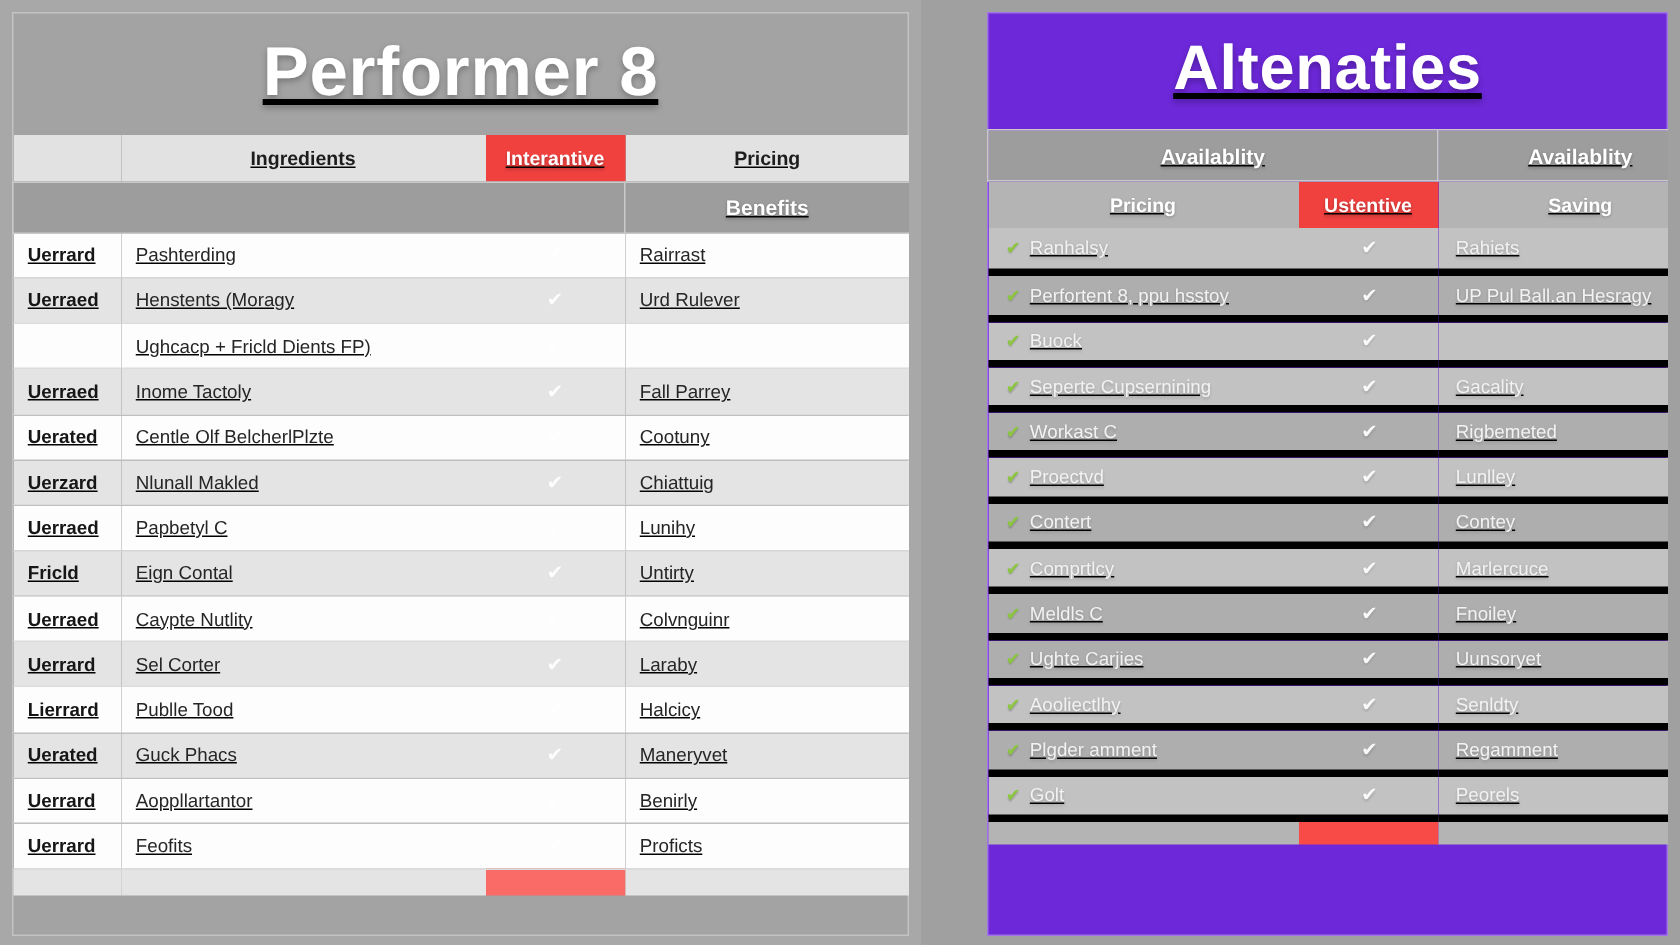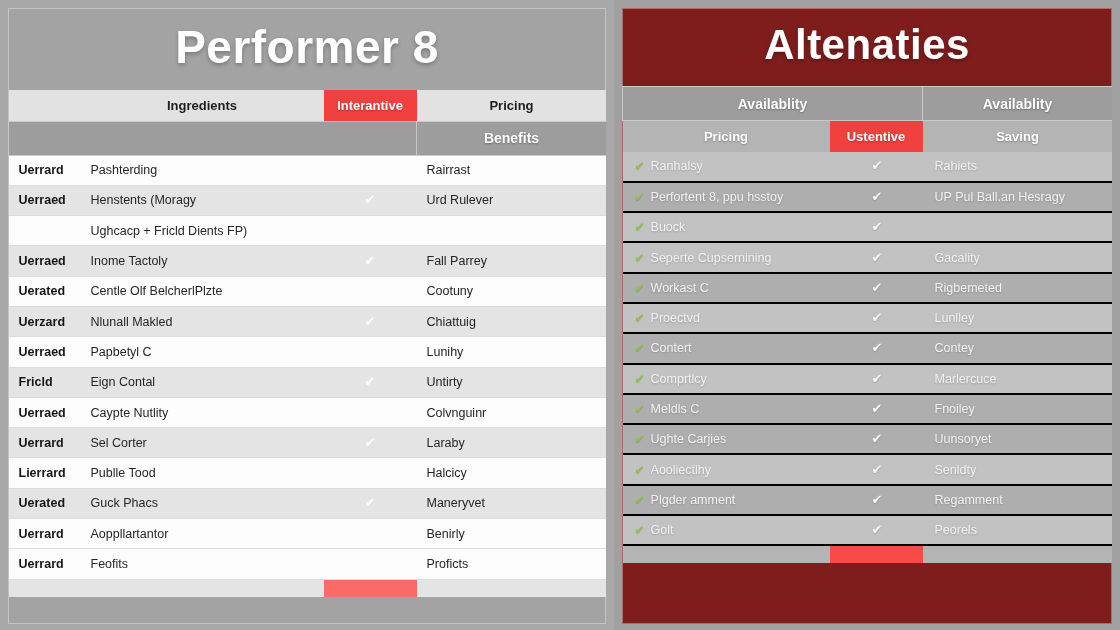--- a/index.html
+++ b/index.html
@@ -23,33 +23,34 @@
     padding: 8px 8px 6px 8px;
     display: flex;
     flex-direction: column;
   }
   .panel-inner {
     flex: 1 1 auto;
     display: flex;
     flex-direction: column;
     overflow: hidden;
     box-shadow: 0 0 0 1px rgba(255,255,255,0.35) inset;
+    text-decoration: underline;
   }
 
   .panel-left {
     width: 614px;
     background: #a8a8a8;
   }
   .panel-left .panel-inner { background: #a3a3a3; }
 
   .panel-right {
     width: 506px;
     background: #a0a0a0;
   }
-  .panel-right .panel-inner { background: #7f1d1d; }
+  .panel-right .panel-inner { background: #6d28d9; margin-left: 36px; }
 
   .panel-divider {
     width: 0px;
   }
 
   
   .panel-title {
     text-align: center;
     color: #ffffff;
     font-weight: bold;
@@ -126,21 +127,21 @@
   .panel-left tr.r-odd  td.cell { background: #fdfdfd; color: #252525; }
   .panel-left tr.r-even td.cell { background: #e4e4e4; color: #252525; }
   .panel-left tr.r-odd  td.cell.c-first,
   .panel-left tr.r-even td.cell.c-first { font-weight: bold; color: #161616; }
   .panel-left td.cell { border-bottom: 1px solid #dcdcdc; }
 
   
   .panel-right tr.r-odd  td.cell { background: #c2c2c2; color: #f2f2f2; }
   .panel-right tr.r-even td.cell { background: #aeaeae; color: #f2f2f2; }
   .panel-right td.cell {
-    border-bottom: 2px solid #000000;
+    border-bottom: 5px solid #000000;
     text-shadow: 0 1px 2px rgba(0,0,0,0.18);
     padding-left: 12px;
   }
 
   
   td.c-check {
     padding: 0;
     text-align: center;
   }
   tr.r-odd  td.c-check { background: #fa6a67; }

